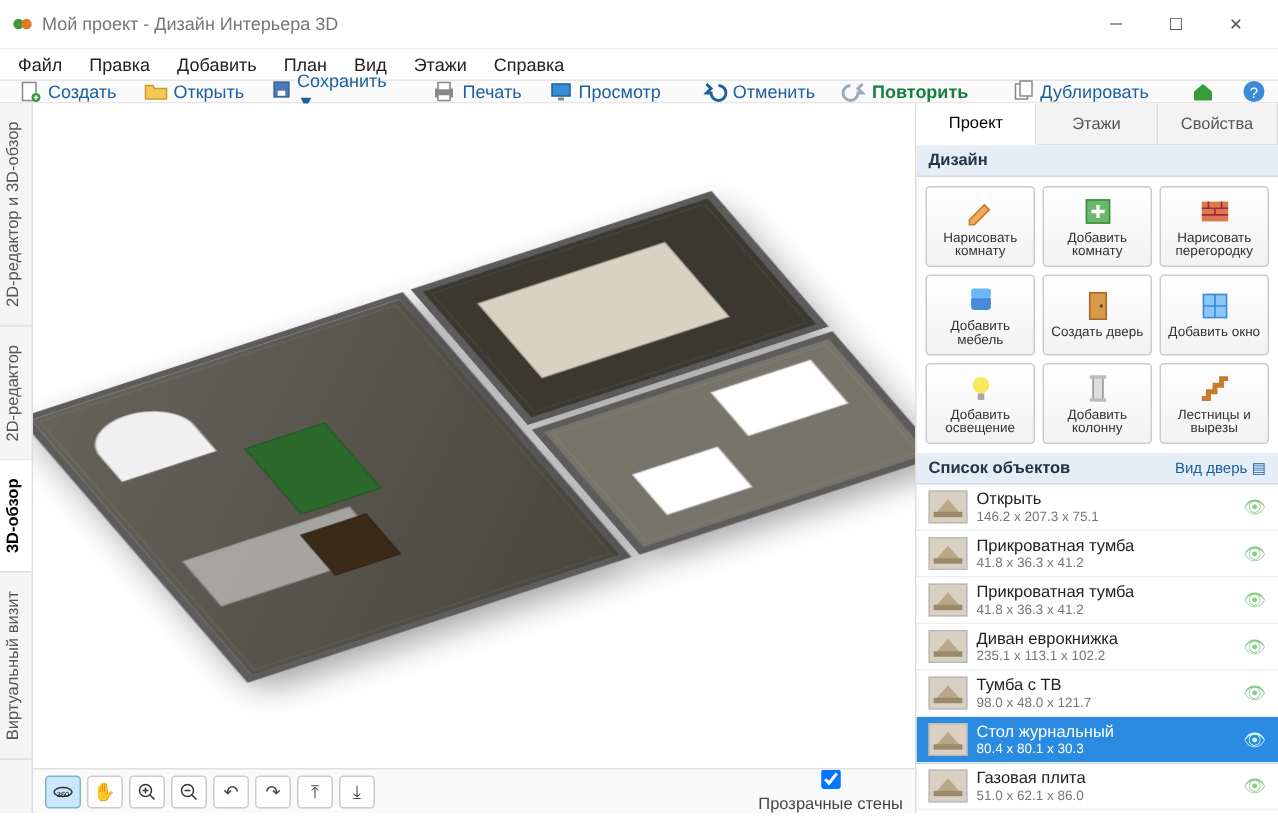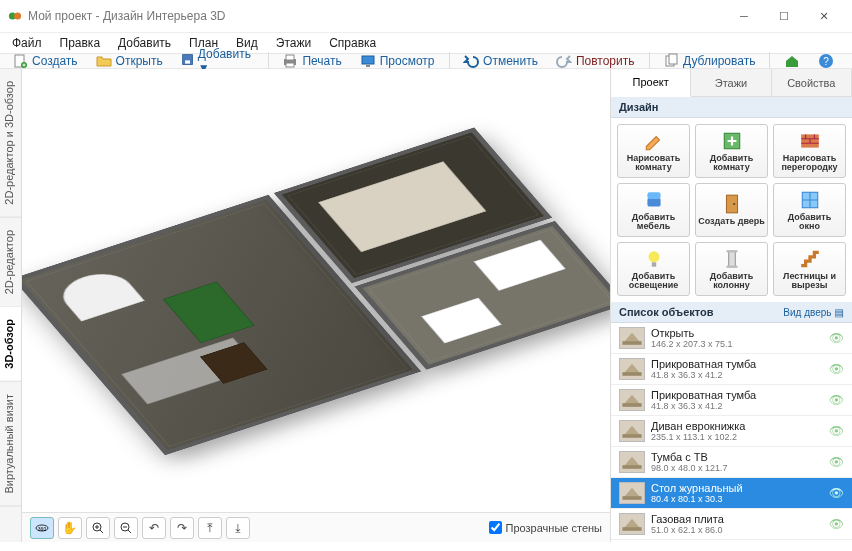--- a/index.html
+++ b/index.html
@@ -8,21 +8,21 @@
 .titlebar { height: 32px; background: #fff; display: flex; align-items: center; padding: 16px 8px; border-bottom: 1px solid #eee; }
 .titlebar .icon { width: 14px; height: 14px; margin-right: 6px; }
 .titlebar .title { color: #777; font-size: 12px; flex: 1; }
 .titlebar .winbtn { width: 40px; height: 26px; display: flex; align-items: center; justify-content: center; color: #555; }
 
 .menubar { height: 20px; display: flex; align-items: center; padding: 0 4px; gap: 2px; }
 .menubar .mi { padding: 2px 8px; font-size: 12px; color: #222; }
 
 .toolbar { height: 16px; border-top: 1px solid #e6e6e6; border-bottom: 1px solid #e6e6e6; display: flex; align-items: center; padding: 0 6px; gap: 6px; background: #fafafa; }
 .toolbar .tbtn { display: flex; align-items: center; gap: 4px; padding: 3px 6px; color: #1a5f9e; font-size: 12px; }
-.toolbar .tbtn.disabled { color: #7f1d1d; }
+.toolbar .tbtn.disabled { color: #15803d; font-weight: bold; }
 .toolbar .sep { width: 1px; height: 18px; background: #ddd; margin: 0 2px; }
 .toolbar .spacer { flex: 1; }
 .toolbar .ticon { width: 16px; height: 16px; }
 
 .main { display: flex; height: calc(551px - 28px - 20px - 30px); }
 
 .lefttabs { width: 22px; background: #f5f5f5; display: flex; flex-direction: column; border-right: 1px solid #ddd; }
 .tab { flex: 0 0 auto; writing-mode: vertical-rl; transform: rotate(180deg); padding: 12px 3px; font-size: 11px; color: #555; border-top: 1px solid #ddd; text-align: center; }
 .tab.active { background: #fff; font-weight: bold; color: #000; }
 
@@ -32,32 +32,32 @@
 .room { position: relative; background: linear-gradient(135deg,#5a574f,#3e3c35); border: 6px solid #5c5c5c; box-shadow: 0 14px 28px rgba(0,0,0,.35); }
 .room::after { content:""; position:absolute; inset:4px; border: 1px solid rgba(255,255,255,.08); }
 .room.lr { background: linear-gradient(135deg,#66635a,#4a473e); }
 .room.br { background: #3a382f; }
 .room.bt { background: #77746a; }
 .furn { position:absolute; background:rgba(230,230,230,.55); border:1px solid rgba(0,0,0,.2); }
 
 .vtoolbar { height: 30px; border-top: 1px solid #e0e0e0; display: flex; align-items: center; padding: 0 8px; gap: 4px; background: #fafafa; }
 .vtoolbar .vbtn { width: 24px; height: 22px; border: 1px solid #ccc; border-radius: 3px; background: #fff; display: flex; align-items: center; justify-content: center; font-size: 12px; color:#444; }
 .vtoolbar .vbtn.active { background: #cde6ff; border-color: #7bb; }
-.vtoolbar .chk { margin-left: auto; display: flex; align-items: center; gap: 4px; font-size: 11px; color: #444; }
+.vtoolbar .chk { margin-left: auto; display: flex; gap: 4px; font-size: 11px; color: #444; flex-direction: column; }
 
 .rightpanel { width: 242px; border-left: 1px solid #ddd; display: flex; flex-direction: column; background: #fff; }
 .rtabs { height: 28px; display: flex; border-bottom: 1px solid #ddd; }
 .rtab { flex: 1; display: flex; align-items: center; justify-content: center; font-size: 11px; border-right: 1px solid #ddd; background: #f3f3f3; color: #555; }
 .rtab.active { background: #fff; border-bottom: 2px solid #fff; margin-bottom: -1px; color: #000; font-weight: 500; }
 
 .sectionhdr { background: #e5eef7; padding: 4px 8px; font-size: 11px; font-weight: 600; color: #234; display:flex; align-items:center; justify-content:space-between; border-bottom:1px solid #d3dce6; }
 .sectionhdr .viewlink { font-weight: 400; color: #1a5f9e; font-size: 10px; display:flex; align-items:center; gap:3px; }
 
 .toolgrid { padding: 6px; display: grid; grid-template-columns: repeat(3, 1fr); gap: 5px; }
-.toolcell { border: 1px solid #ccc; border-radius: 3px; background: linear-gradient(#fff,#f2f2f2); padding: 4px 2px; display: flex; flex-direction: column; align-items: center; justify-content: center; gap: 2px; height: 54px; font-weight: bold; }
+.toolcell { border: 1px solid #ccc; border-radius: 3px; background: linear-gradient(#fff,#f2f2f2); padding: 4px 2px; display: flex; flex-direction: column; align-items: center; justify-content: center; gap: 2px; height: 54px; }
 .toolcell .ti { width: 22px; height: 22px; display:flex; align-items:center; justify-content:center; }
 .toolcell .tl { font-size: 9px; text-align: center; line-height: 1.05; color: #333; }
 
 .objlist { flex: 1; overflow-y: auto; }
 .obj { display: flex; align-items: center; gap: 6px; padding: 4px 8px; border-bottom: 1px solid #eee; position: relative; }
 .obj .thumb { width: 26px; height: 22px; background: #d9d0c2; border: 1px solid #bbb; display:flex; align-items:center; justify-content:center; }
 .obj .info { flex: 1; display: flex; flex-direction: column; }
 .obj .name { font-size: 11px; color: #222; }
 .obj .dims { font-size: 9px; color: #777; }
 .obj .eye { color: #8c8; font-size: 12px; }
@@ -104,21 +104,21 @@
       <span class="ticon"><svg viewBox="0 0 16 16">
           <path d="M1 4h5l1 2h8v7H1z" fill="#f4c957" stroke="#c89a2a"></path>
         </svg></span>
       <span>Открыть</span>
     </div>
   <div class="tbtn">
       <span class="ticon"><svg viewBox="0 0 16 16">
           <rect x="2" y="2" width="12" height="12" fill="#4a7ab8" stroke="#2a5a98"></rect>
           <rect x="5" y="9" width="6" height="4" fill="#fff"></rect>
         </svg></span>
-      <span>Добавить ▼</span>
+      <span>Сохранить ▼</span>
     </div>
   <div class="sep"></div>
   <div class="tbtn">
       <span class="ticon"><svg viewBox="0 0 16 16">
           <rect x="2" y="6" width="12" height="6" fill="#888"></rect>
           <rect x="4" y="2" width="8" height="5" fill="#fff" stroke="#888"></rect>
           <rect x="4" y="10" width="8" height="4" fill="#fff" stroke="#888"></rect>
         </svg></span>
       <span>Печать</span>
     </div>

